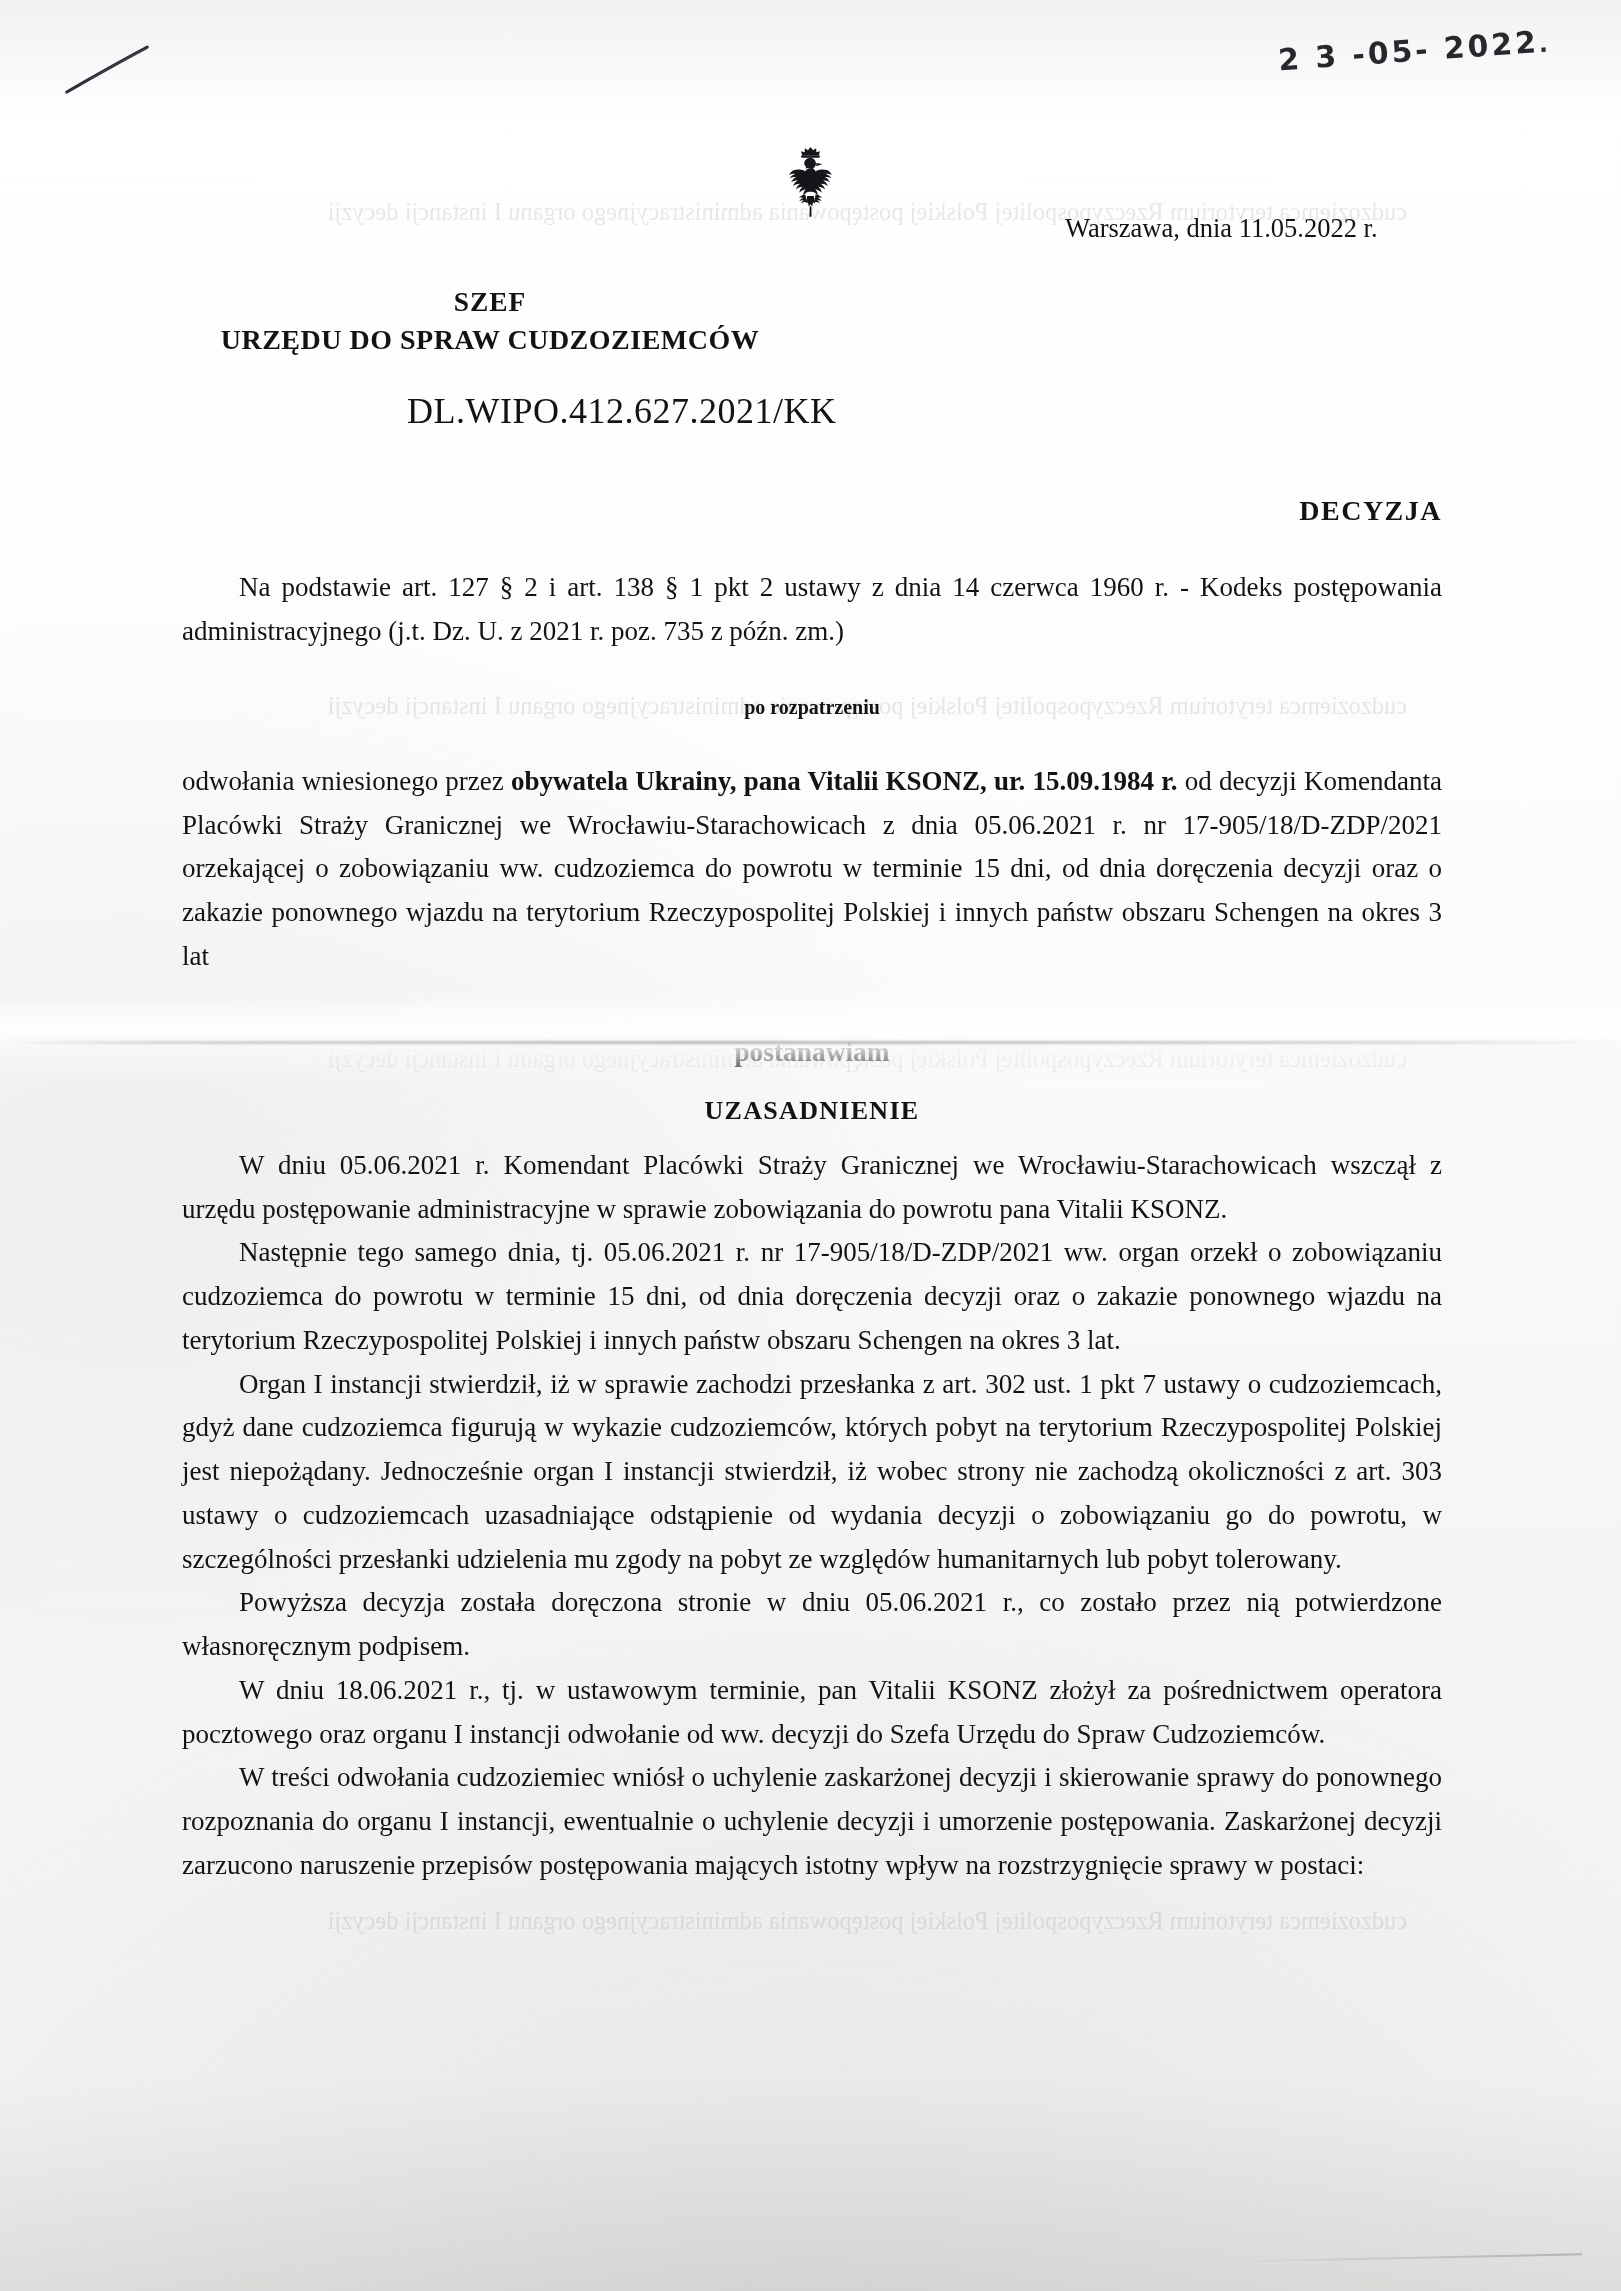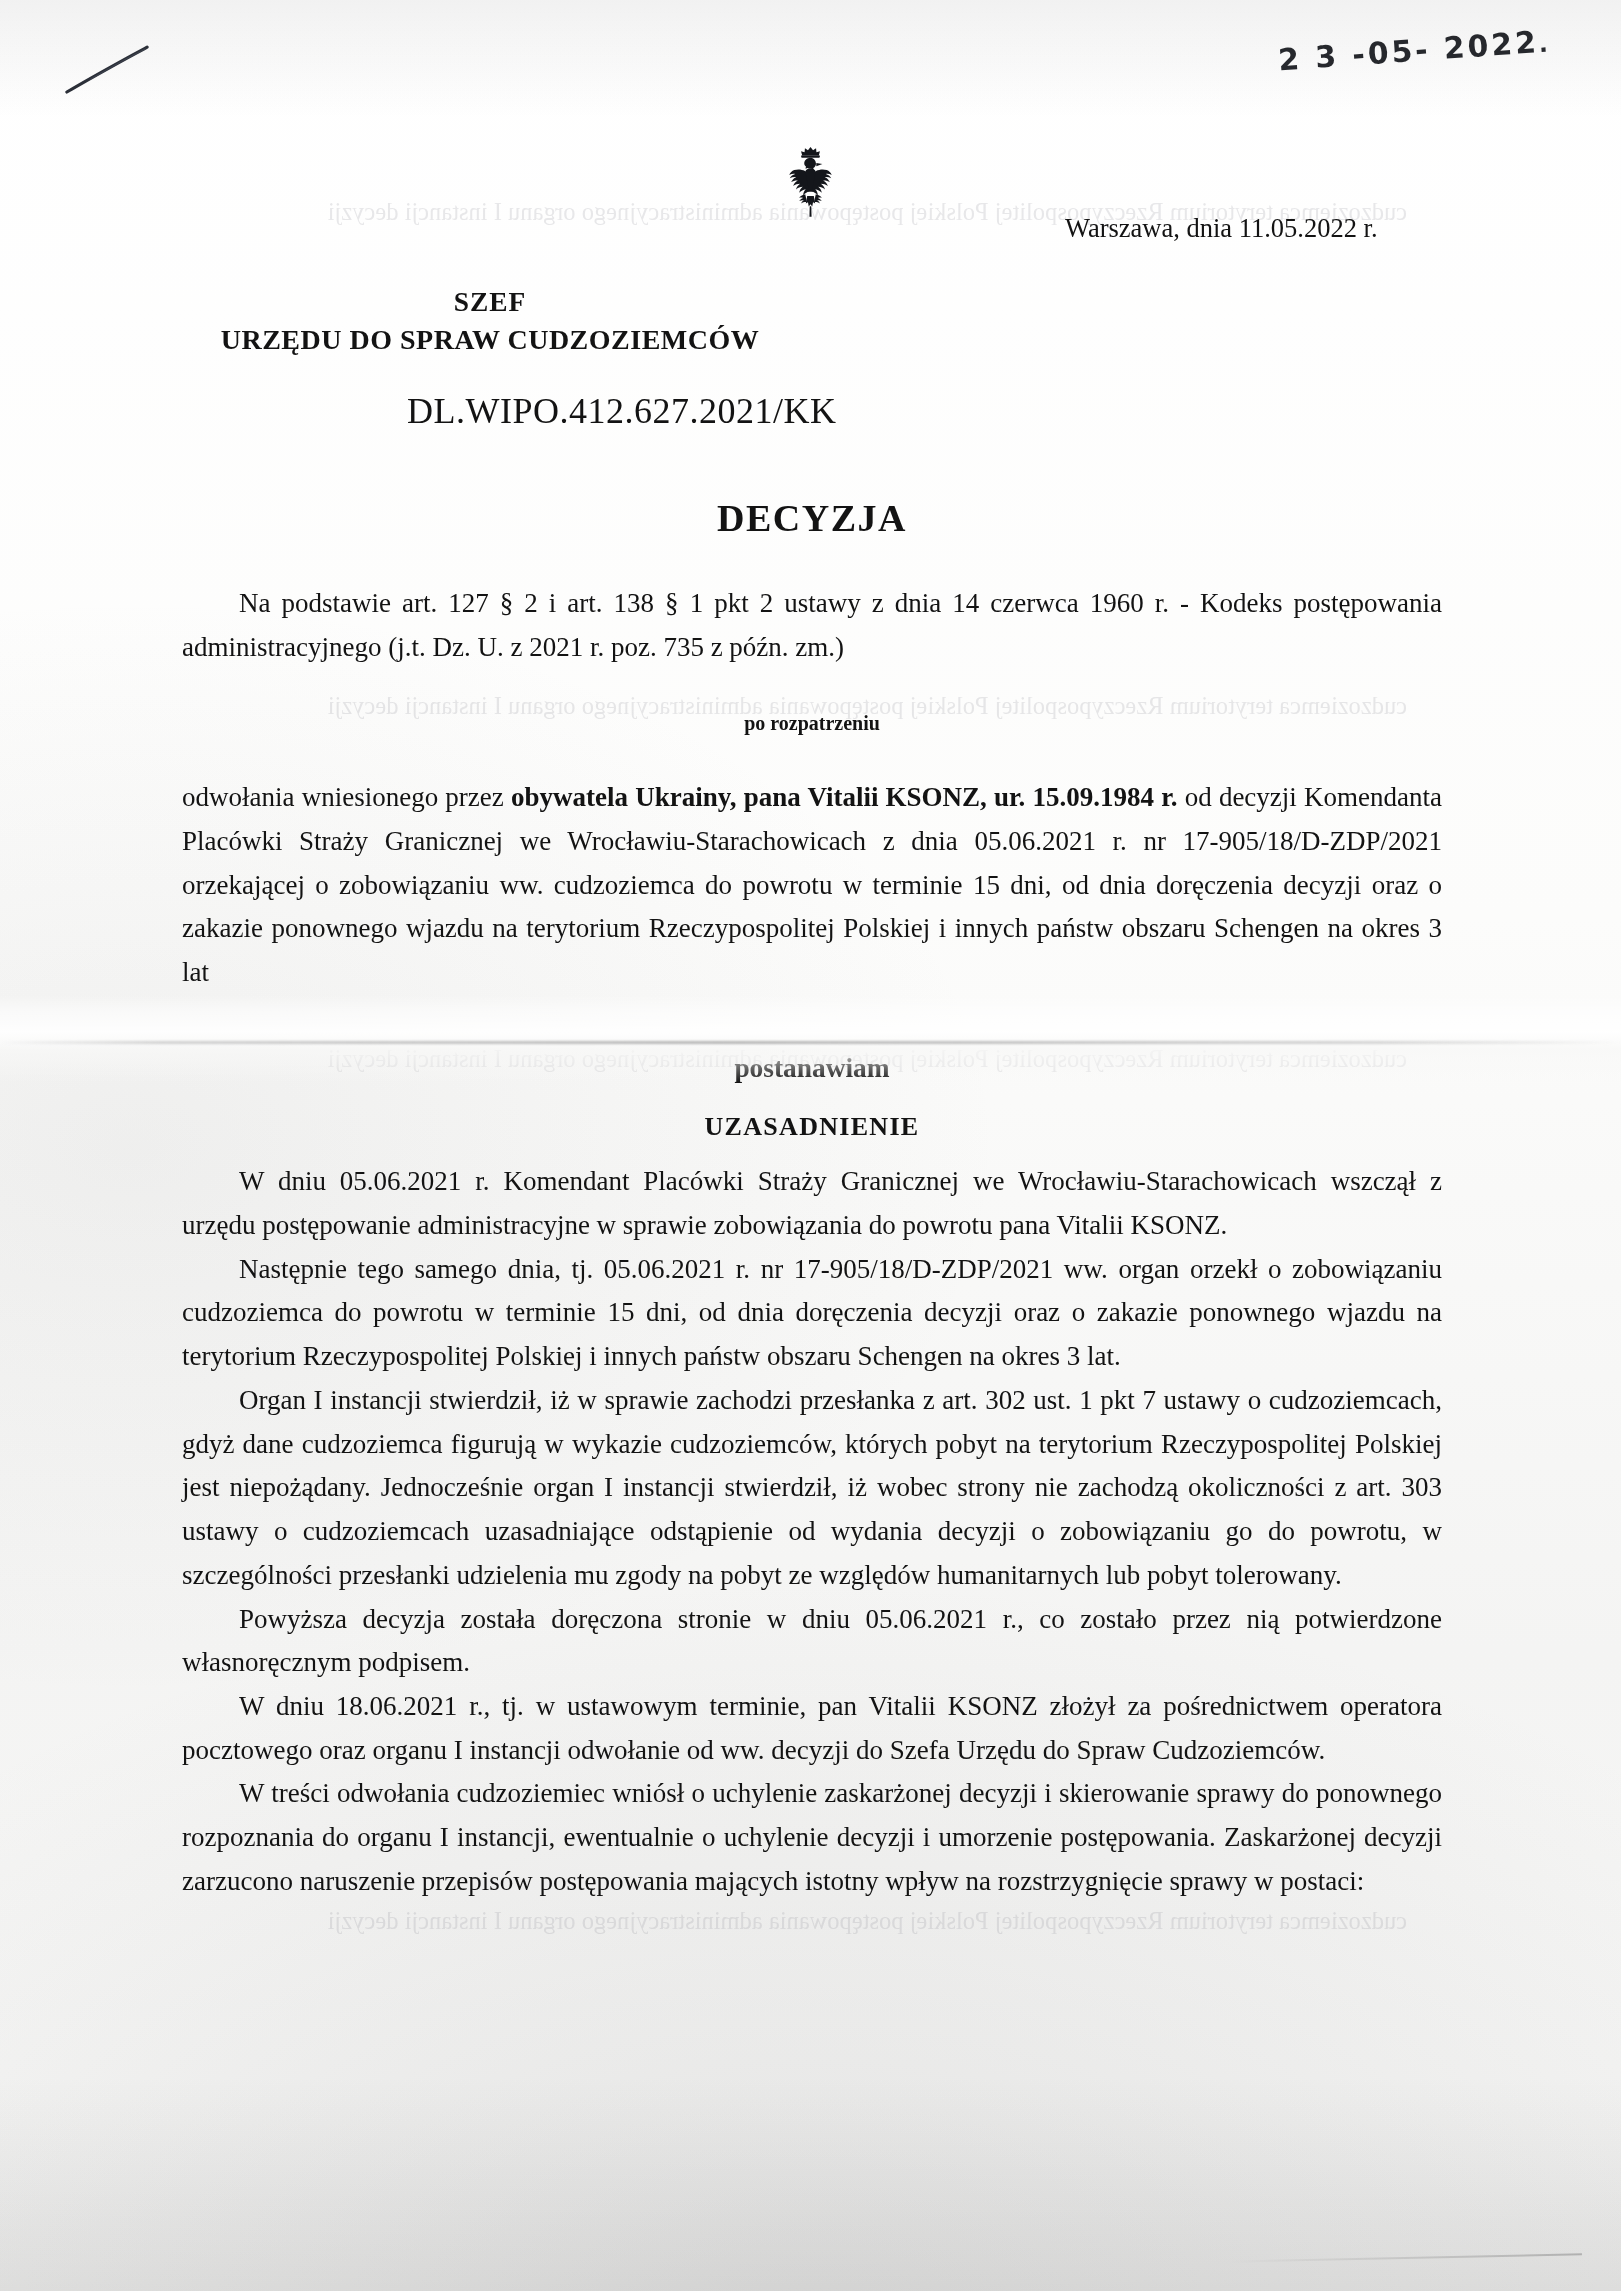--- a/index.html
+++ b/index.html
@@ -162,24 +162,25 @@
     line-height: 1.62;
     text-align: justify;
     text-justify: inter-word;
   }
 
   .centered {
     text-align: center;
     font-weight: 700;
   }
   .h-decyzja {
-    font-size: 38px;
+    font-size: 28px;
     letter-spacing: 1.5px;
     margin-top: 7.8px;
     margin-bottom: 33px;
+    text-align: right;
   }
   .h-porozpatrzeniu {
     font-size: 20px;
     margin-top: 37px;
     margin-bottom: 37px;
   }
   .h-postanawiam {
     font-size: 27.4px;
     margin-top: 51px;
     margin-bottom: 3.9px;

